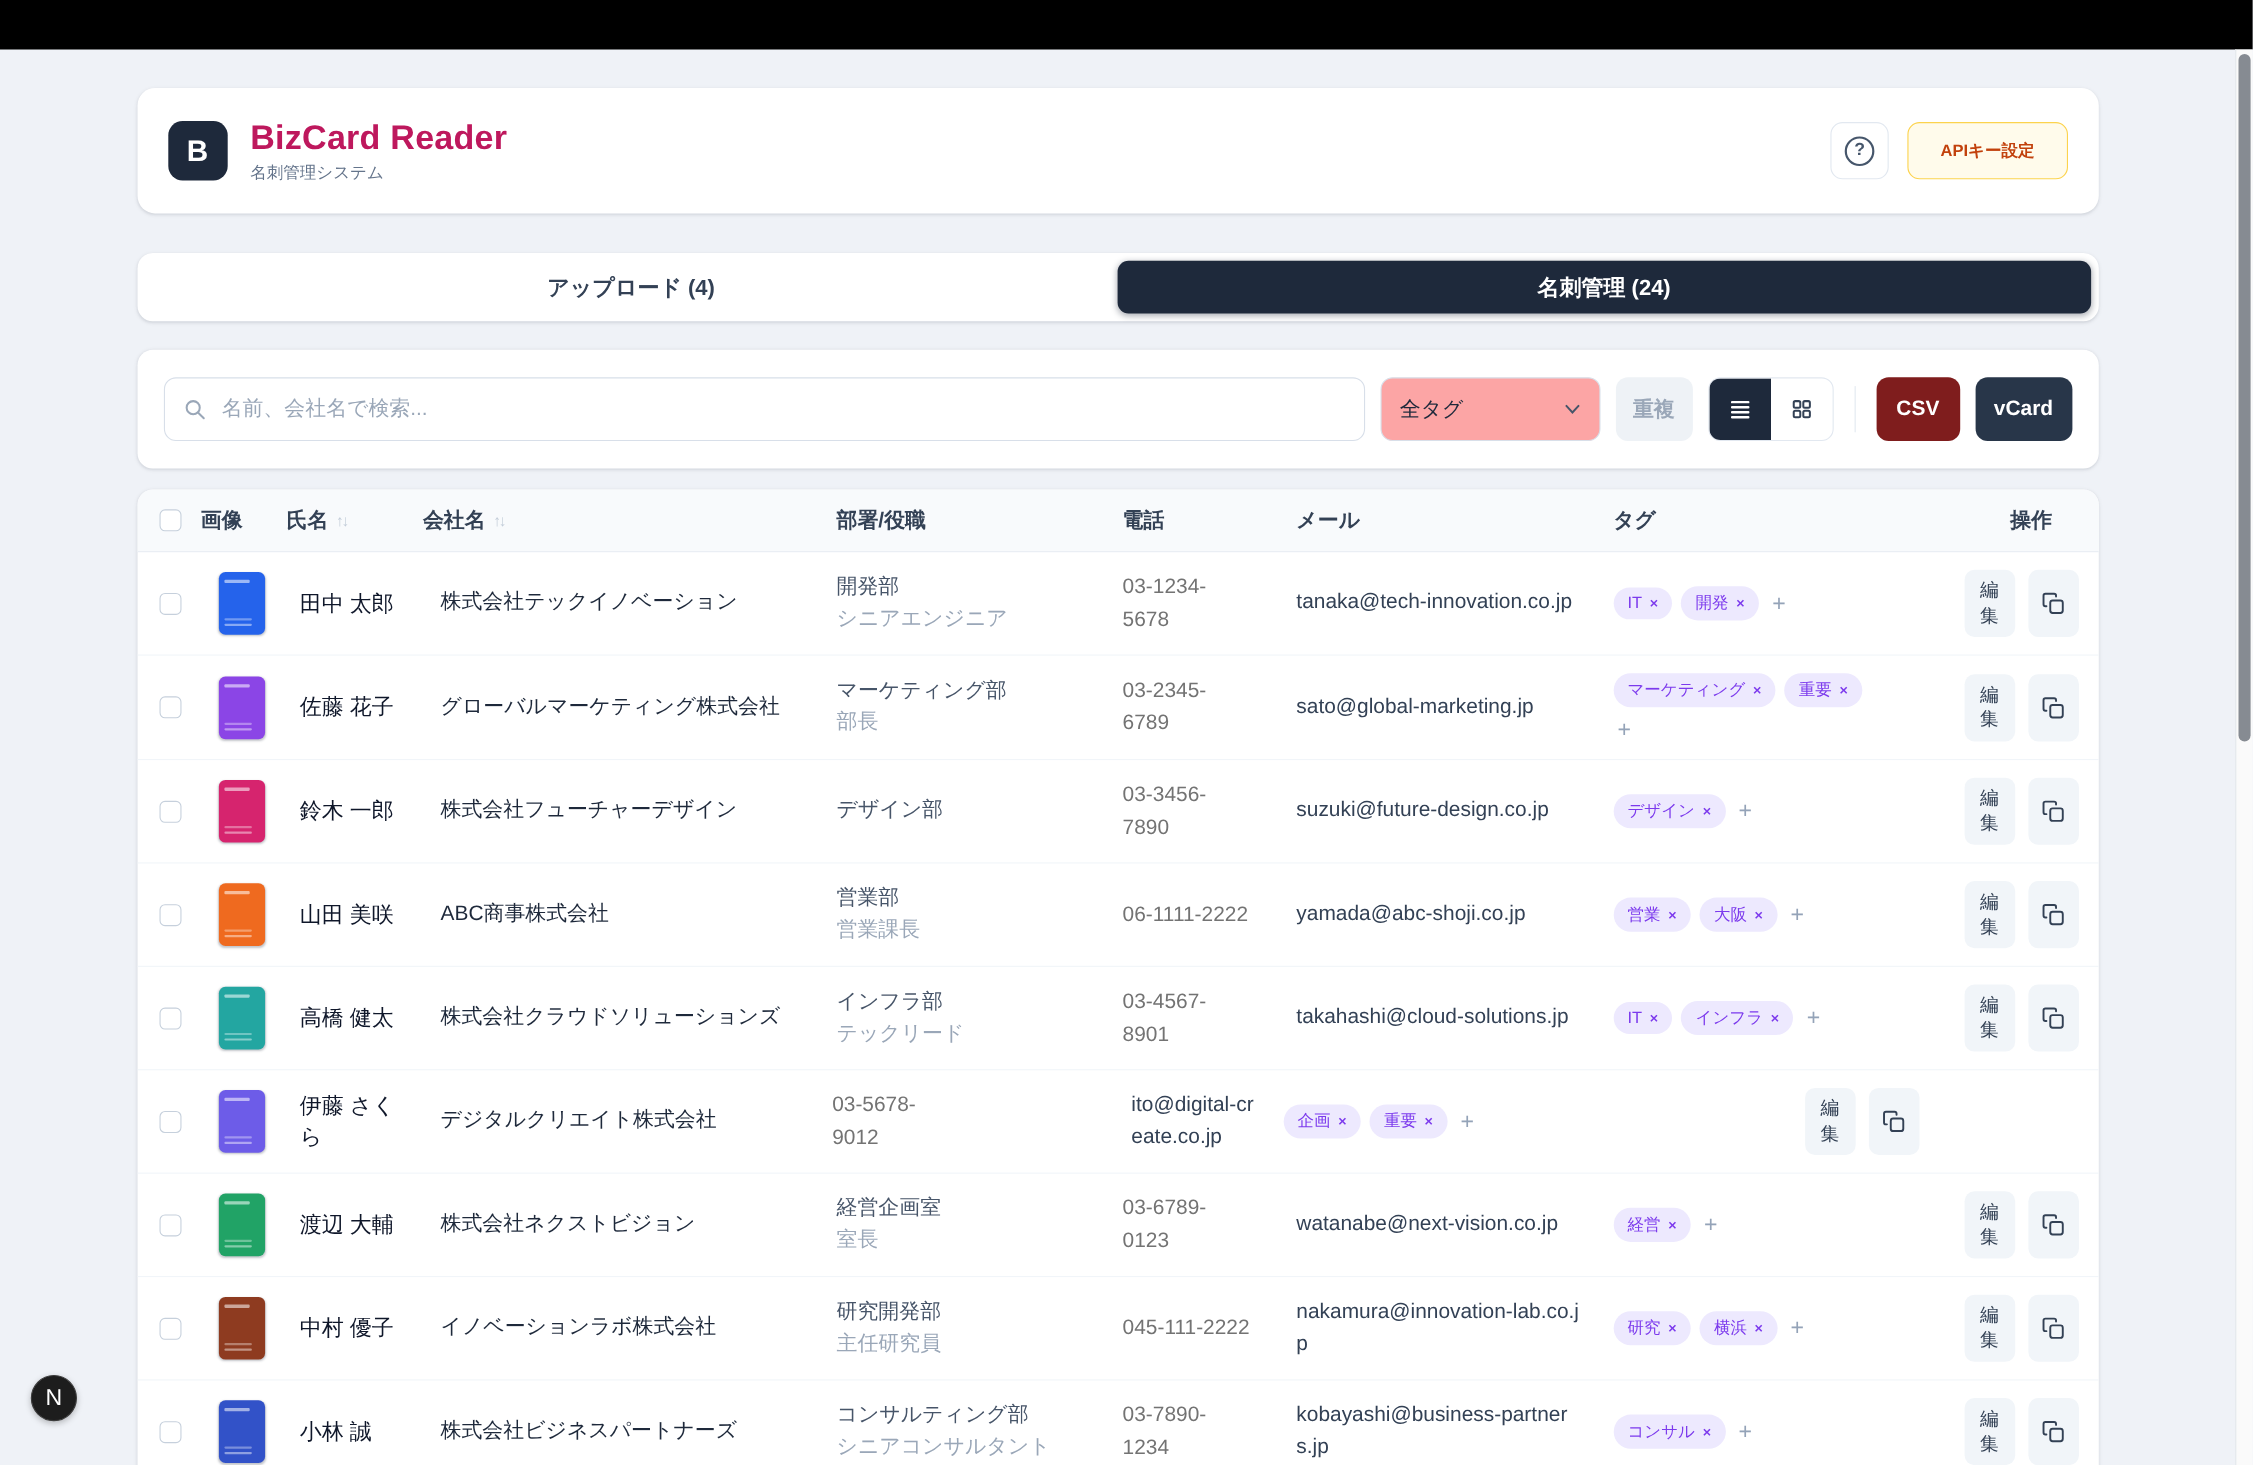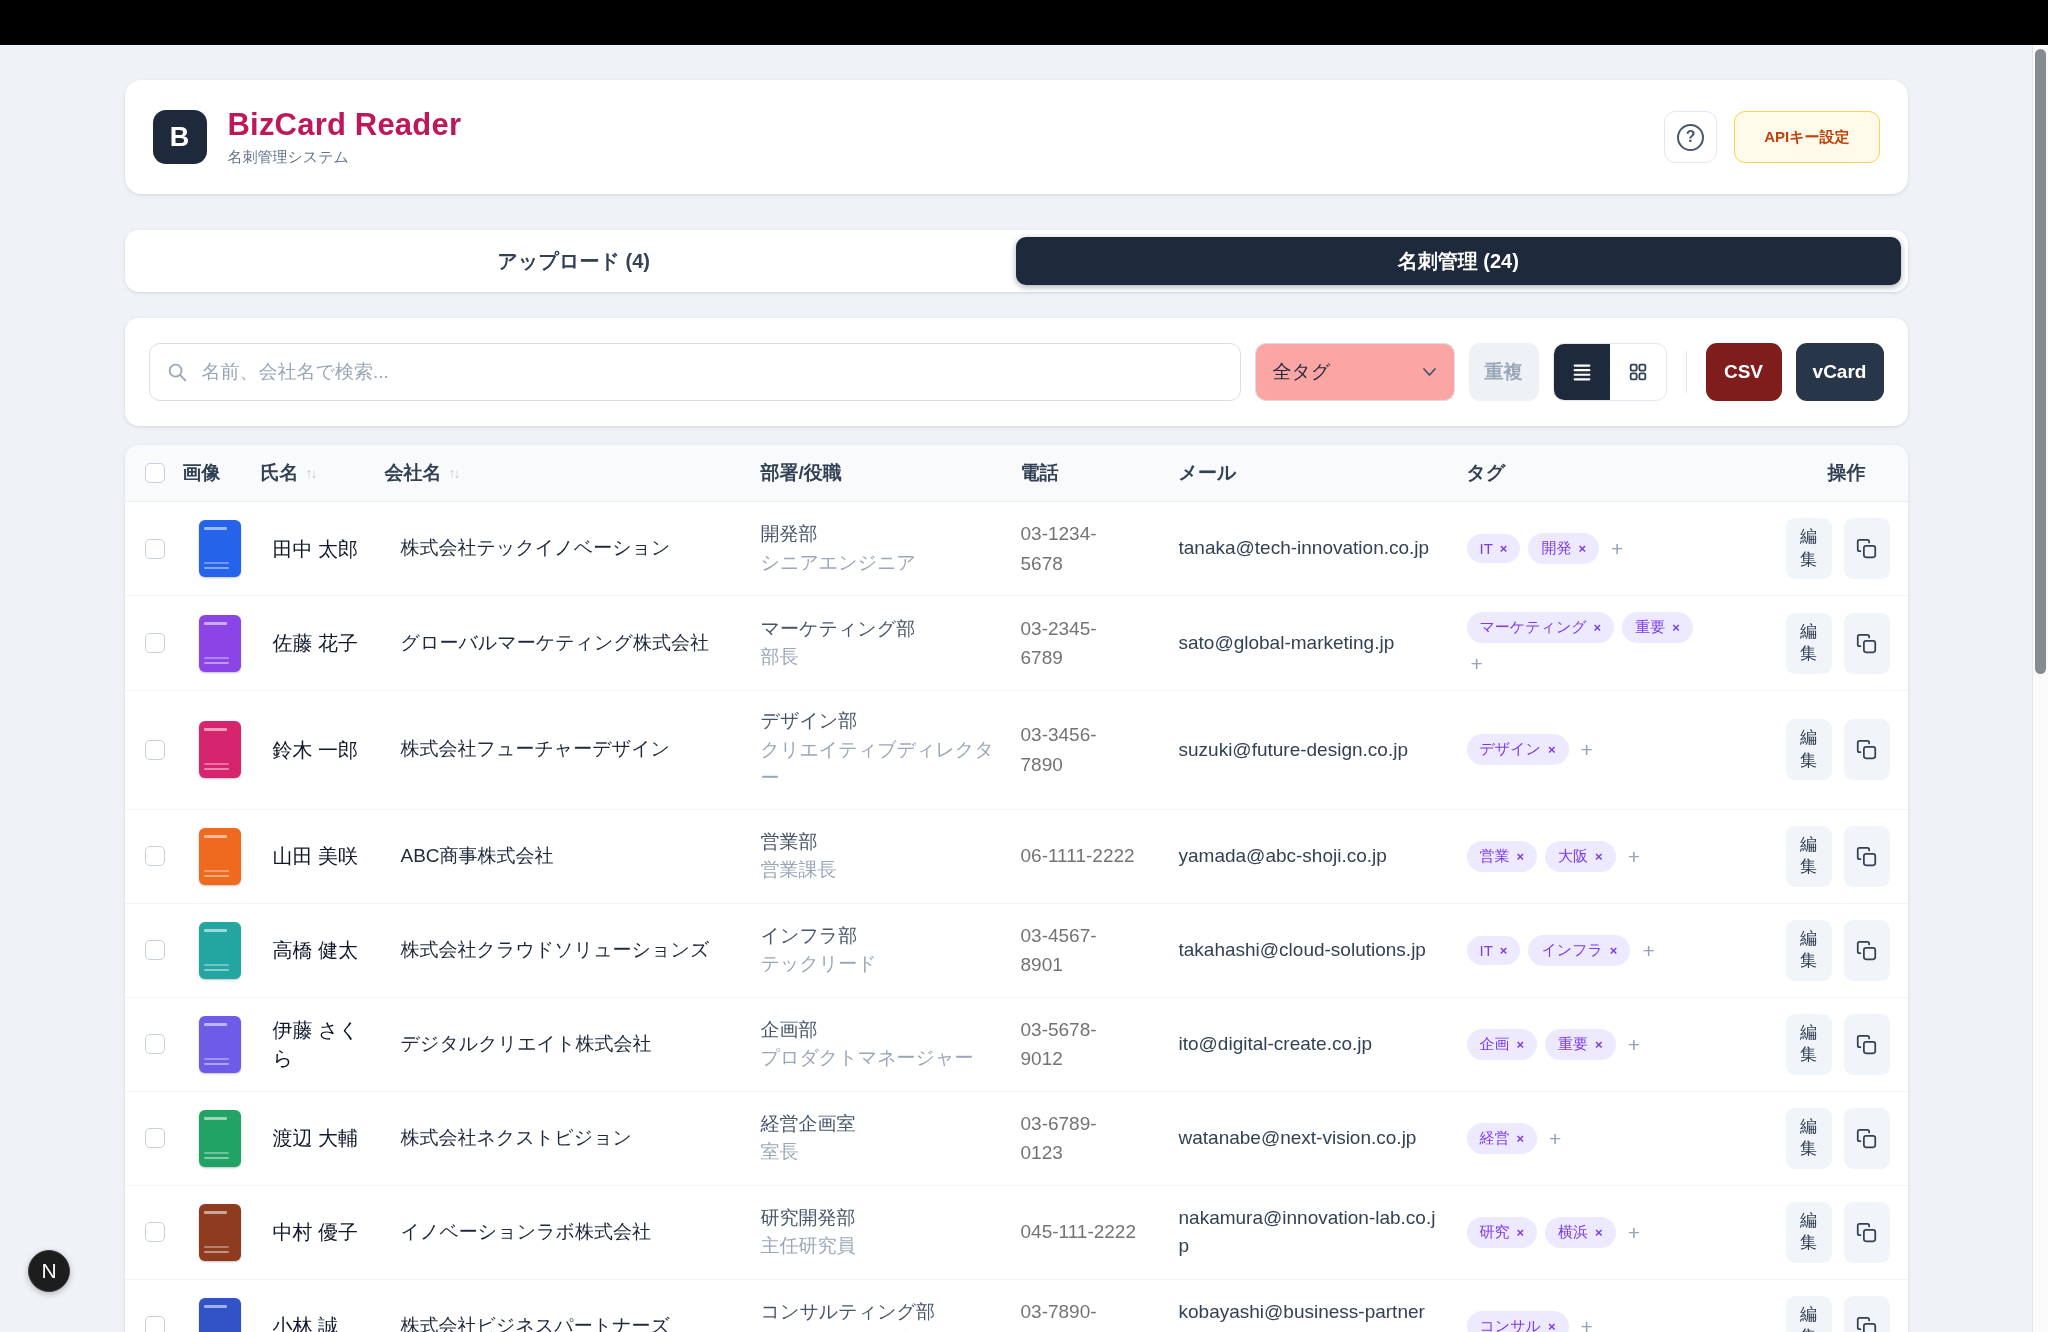--- a/index.html
+++ b/index.html
@@ -315,21 +315,20 @@
     <div class="cell">
               <input type="checkbox" class="checkbox" style="">
             </div>
     <div class="cell">
               <span class="thumb" style="background-color: rgb(214, 36, 110);"></span>
             </div>
     <div class="cell c-name">鈴木 一郎</div>
     <div class="cell c-company">株式会社フューチャーデザイン</div>
     <div class="cell c-dept">
       <div class="dept-line">デザイン部</div>
-      <div class="role-line">クリエイティブディレクター</div>
     </div>
     <div class="cell c-phone">03-3456-
 7890</div>
     <div class="cell c-email">suzuki@future-design.co.jp</div>
     <div class="cell c-tags">
               <span class="tag">デザイン<span class="tag-x">×</span></span>
               <button class="add-tag">+</button>
             </div>
     <div class="cell c-actions">
       <button class="btn-edit">編集</button>
@@ -407,24 +406,20 @@
 
   <div class="tgrid trow">
     <div class="cell">
               <input type="checkbox" class="checkbox" style="">
             </div>
     <div class="cell">
               <span class="thumb" style="background-color: rgb(109, 92, 232);"></span>
             </div>
     <div class="cell c-name">伊藤 さくら</div>
     <div class="cell c-company">デジタルクリエイト株式会社</div>
-    <div class="cell c-dept">
-      <div class="dept-line">企画部</div>
-      <div class="role-line">プロダクトマネージャー</div>
-    </div>
     <div class="cell c-phone">03-5678-
 9012</div>
     <div class="cell c-email">ito@digital-create.co.jp</div>
     <div class="cell c-tags">
               <span class="tag">企画<span class="tag-x">×</span></span>
               <span class="tag">重要<span class="tag-x">×</span></span>
               <button class="add-tag">+</button>
             </div>
     <div class="cell c-actions">
       <button class="btn-edit">編集</button>

